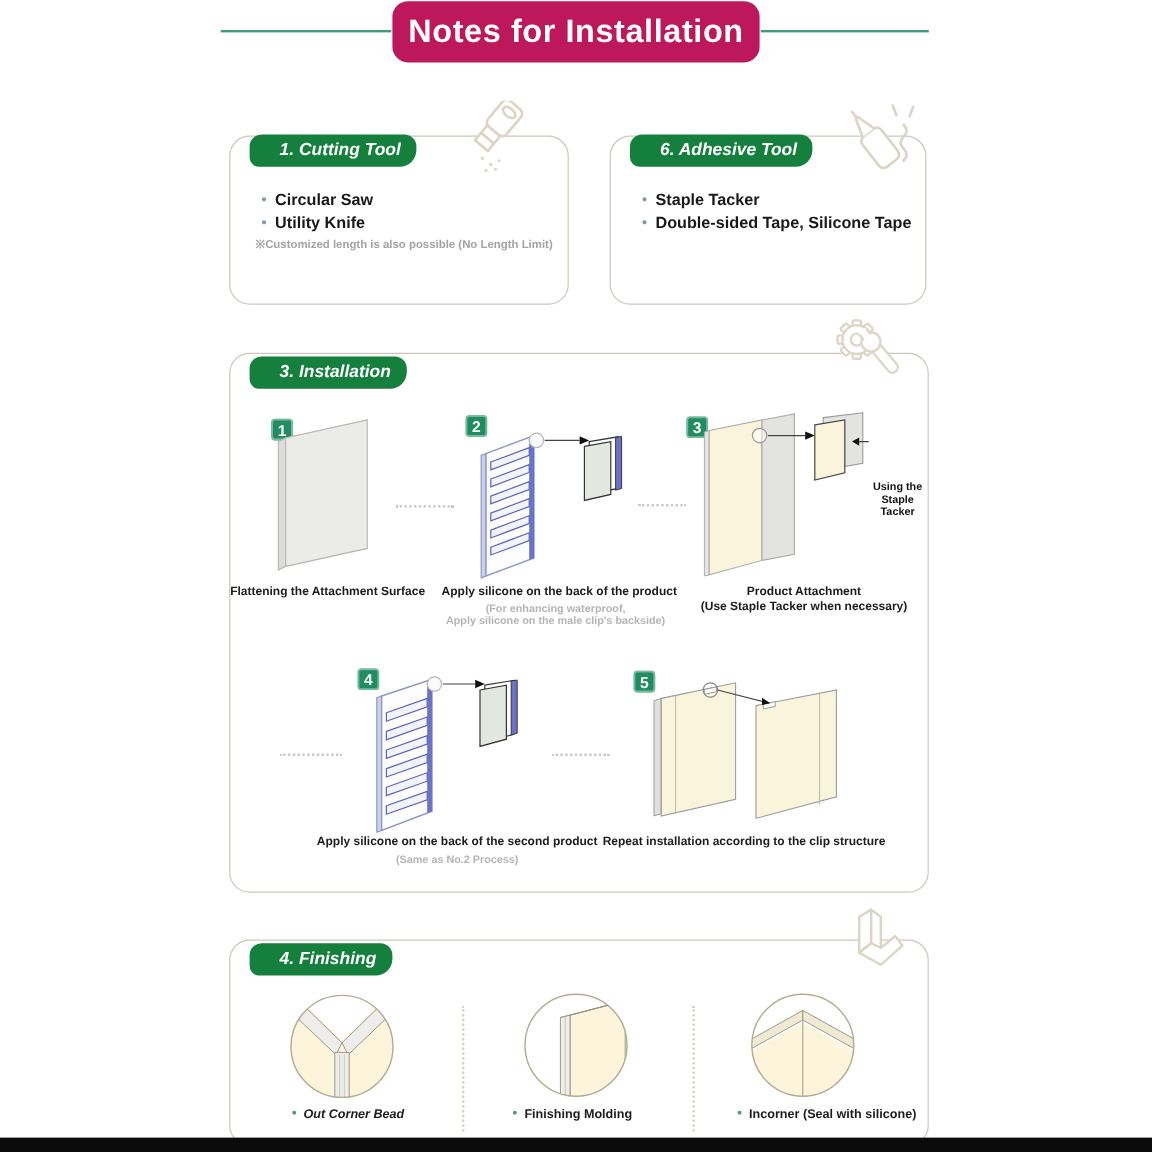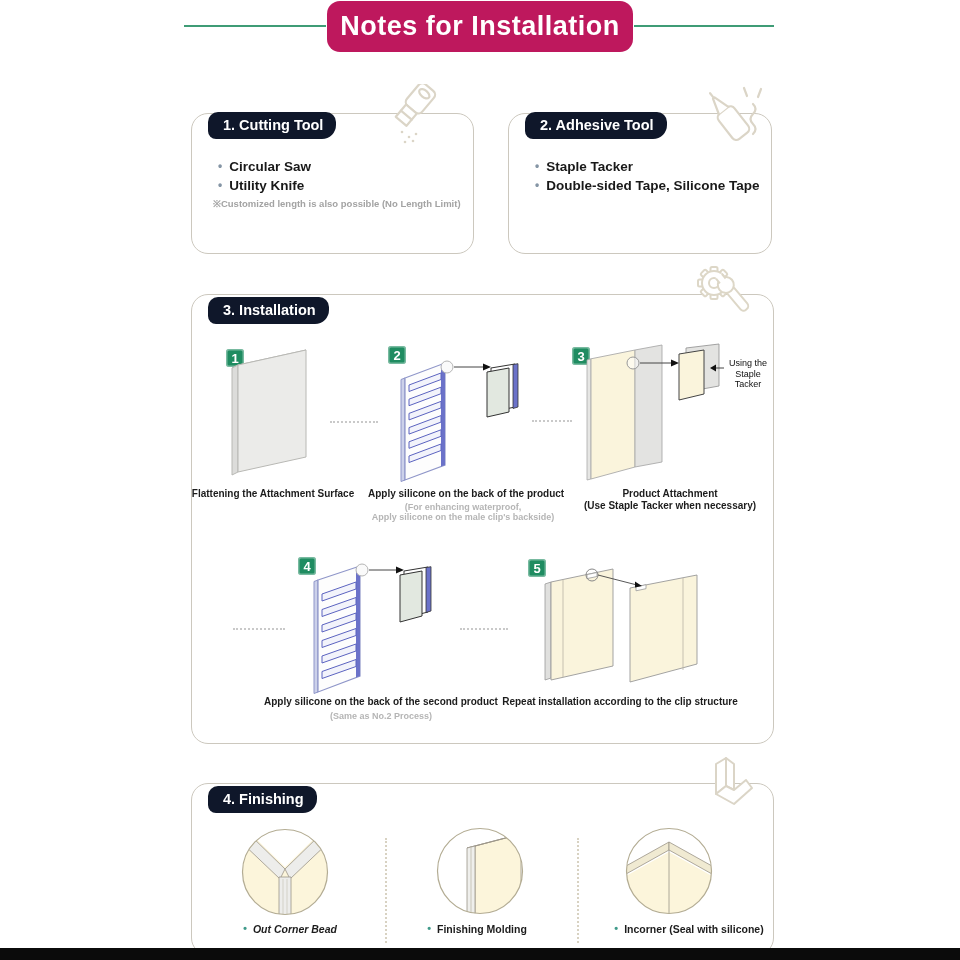--- a/index.html
+++ b/index.html
@@ -6,35 +6,35 @@
   #page{position:relative;width:960px;height:960px;background:#fff;overflow:hidden;
         font-family:"Liberation Sans", sans-serif;}
   .abs{position:absolute;}
   
   .hline{position:absolute;height:0;border-top:2px solid #3f9c76;}
   .title-badge{position:absolute;left:327px;top:1px;width:306px;height:51px;background:#be185d;
         border-radius:13px;display:flex;align-items:center;justify-content:center;
         color:#fff;font-size:27px;font-weight:bold;letter-spacing:.5px;}
   
   .box{position:absolute;border:1.5px solid #ccc8be;border-radius:17px;background:#fff;}
-  .pill{position:absolute;background:#0f172a;color:#fff;font-weight:bold;font-size:14.5px;
-        padding:5px 13px 6px 15px;border-radius:10px 10px 14px 8px;white-space:nowrap;}
+  .pill{position:absolute;background:#15803d;color:#fff;font-weight:bold;font-size:14.5px;
+        padding:5px 13px 6px 25px;border-radius:10px 10px 14px 8px;white-space:nowrap;font-style:italic;}
   .blist{position:absolute;font-size:13.5px;font-weight:bold;color:#191919;}
   .blist .item{line-height:18px;white-space:nowrap;}
   .blist .item::before{content:"•";color:#8595a5;font-size:12px;margin-right:7px;vertical-align:1px;}
   .note{position:absolute;font-size:9.5px;font-weight:bold;color:#a3a3a3;white-space:nowrap;}
   
   .step-badge{position:absolute;width:18px;height:18px;background:#1f8c61;border-radius:3px;
         box-shadow:inset 0 0 0 1.5px rgba(255,255,255,.4);color:#fff;font-size:13px;font-weight:bold;
         display:flex;align-items:center;justify-content:center;}
   .caption{position:absolute;font-size:10px;font-weight:bold;color:#1c1c1c;text-align:center;
         white-space:nowrap;line-height:12px;}
   .subcaption{position:absolute;font-size:9px;font-weight:bold;color:#b5b5b5;text-align:center;
         white-space:nowrap;line-height:10px;}
-  .annot{position:absolute;font-size:9px;font-weight:normal;color:#111;line-height:10.5px;}
+  .annot{position:absolute;font-size:9px;font-weight:bold;color:#111;line-height:10.5px;margin-top:42px;}
   .dotted-h{position:absolute;height:0;border-top:2px dotted #c9c9c9;}
   .dotted-v{position:absolute;width:0;border-left:2px dotted #d8d2c2;}
   
   .fin-cap{position:absolute;font-size:10.5px;font-weight:bold;color:#1c1c1c;text-align:center;white-space:nowrap;}
   .fin-cap::before{content:"•";color:#3f9a8a;font-size:11px;margin-right:6px;vertical-align:1px;}
   .bottom-bar{position:absolute;left:0;top:948px;width:960px;height:12px;background:#0b0b0b;}
   svg{display:block;}
 </style>
 </head>
 <body>
@@ -64,21 +64,21 @@
         <circle cx="41" cy="57" r="1.3"></circle>
     </g>
   </svg>
   <div class="blist" style="left:218px;top:157px;">
     <div class="item">Circular Saw</div>
     <div class="item">Utility Knife</div>
   </div>
   <div class="note" style="left:213px;top:197px;">※Customized length is also possible (No Length Limit)</div>
 
   <div class="box" style="left:508px;top:113px;width:262px;height:139px;"></div>
-  <div class="pill" style="left:525px;top:112px;">2. Adhesive Tool</div>
+  <div class="pill" style="left:525px;top:112px;">6. Adhesive Tool</div>
   <svg class="abs" style="left:697px;top:84px;" width="76" height="64" viewBox="0 0 76 64">
     <g stroke="#dbd5c7" stroke-width="2.2" fill="#fff" stroke-linejoin="round" stroke-linecap="round">
       <g transform="rotate(-38 34 36)">
         <rect x="24" y="24" width="20" height="32" rx="5"></rect>
         <path d="M28,24 L33,8 L35,8 L40,24"></path>
         <line x1="34" y1="8" x2="34" y2="2"></line>
       </g>
       <path d="M56,20 q5,5 0,10 q-5,5 0,10 q5,5 0,10" fill="none"></path>
       <line x1="47" y1="4" x2="50" y2="12"></line>
       <line x1="64" y1="5" x2="61" y2="13"></line>

